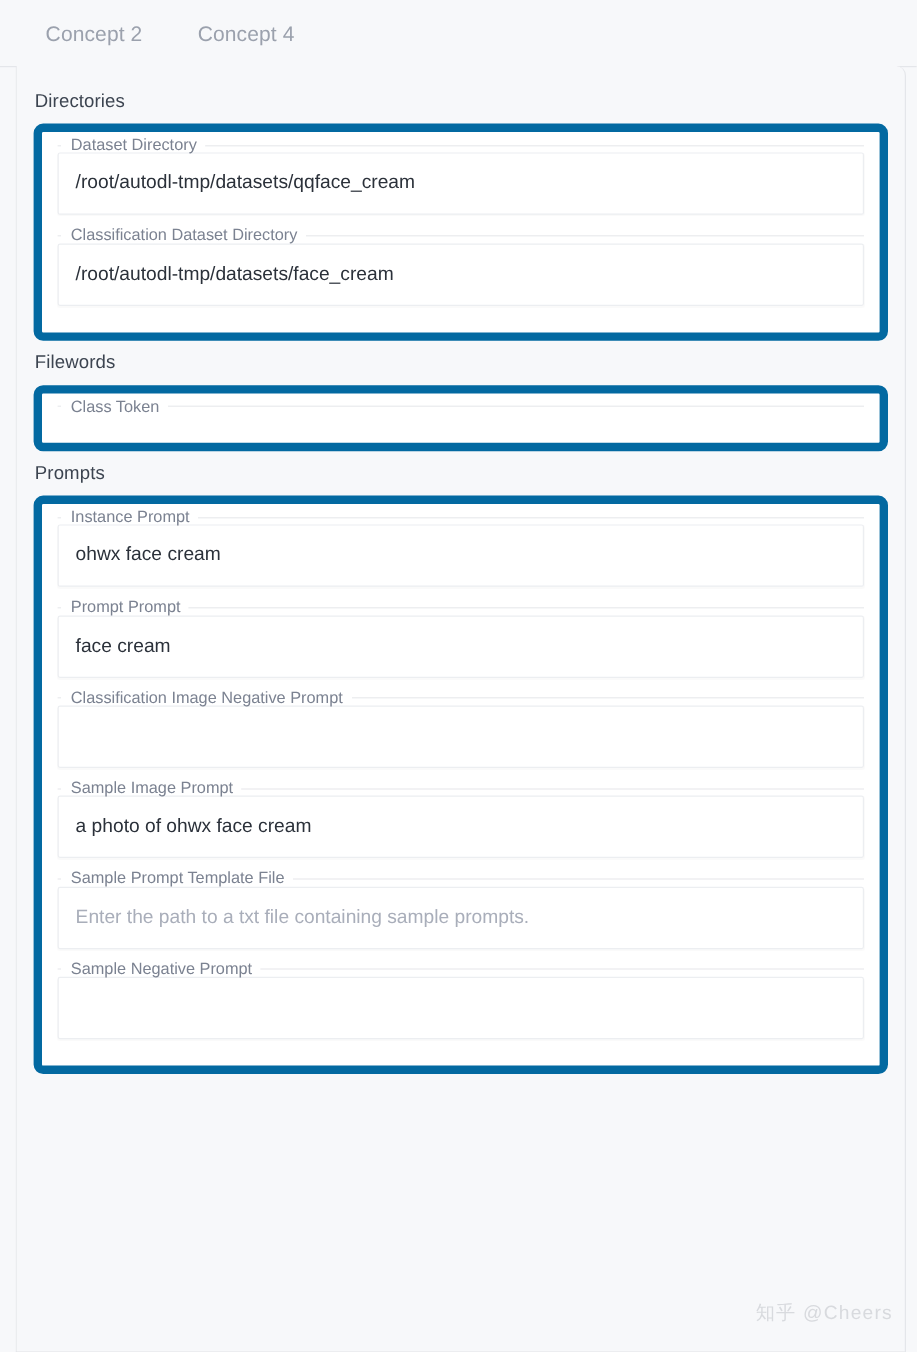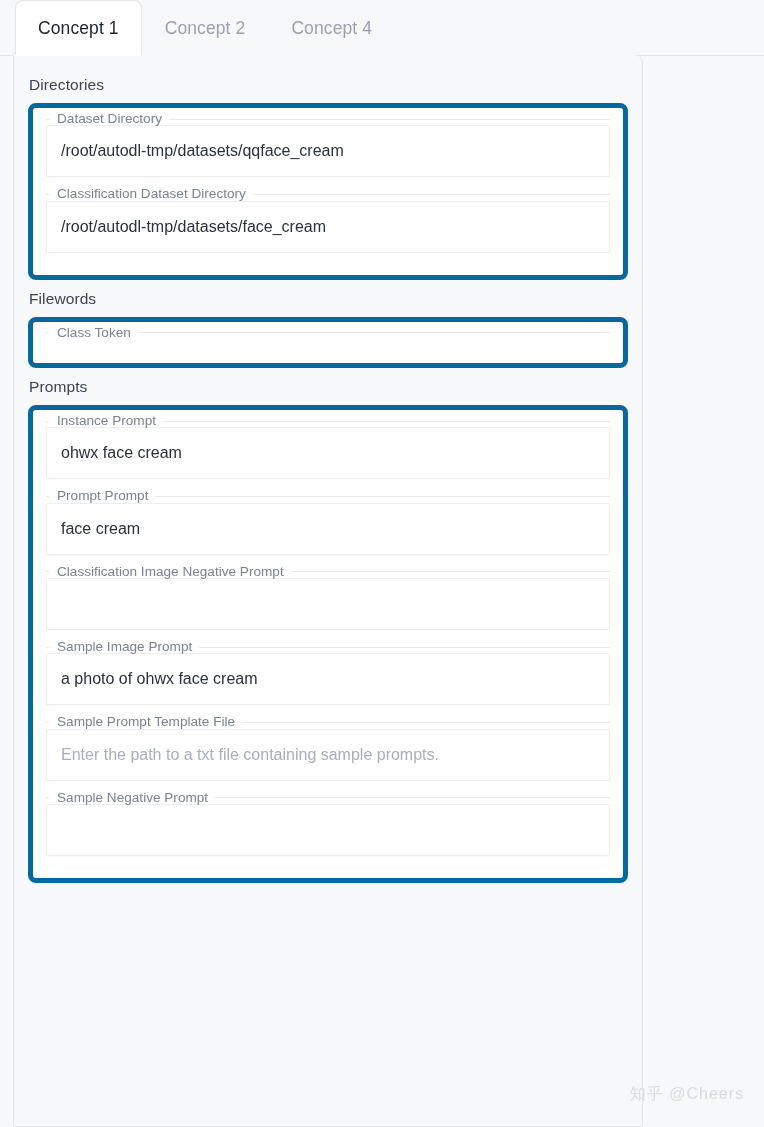--- a/index.html
+++ b/index.html
@@ -61,41 +61,41 @@
     left: 0; right: 0; bottom: -1px;
     height: 2px;
     background: #ffffff;
   }
 
   
   .tabpanel {
     position: absolute;
     left: 13px;
     top: 55px;
-    width: 630px;
+    width: 742px;
     height: 1072px;
     background: #f7f8fa;
     border: 1px solid #e4e6ea;
     border-top: none;
     border-radius: 0 8px 0 0;
     padding: 14px 14px 0 14px;
     overflow: hidden;
   }
 
   
   .section-title {
     font-size: 15.5px;
     color: #3c4450;
     margin: 7px 0 9px 1px;
     letter-spacing: 0.1px;
   }
 
   .card {
     background: #ffffff;
-    border: 5px solid #0369a1;
+    border: 7px solid #0369a1;
     border-radius: 8px;
     padding: 3px 13px 13px 13px;
     margin-bottom: 10px;
   }
 
   
   fieldset.field {
     margin: 0;
     padding: 0 0 9px 0;
     border: none;
@@ -139,21 +139,20 @@
     pointer-events: none;
     white-space: nowrap;
   }
 </style>
 </head>
 <body>
 
 <div id="root">
 
   <div class="tabbar" id="tabbar">
-      <div class="tab active">Concept 1</div>
       <div class="tab">Concept 2</div>
       <div class="tab">Concept 4</div>
     </div>
 
   <div class="tabpanel" id="tabpanel">
       <div class="section-title">Directories</div>
       <div class="card">
         <fieldset class="field">
           <legend>Dataset Directory</legend>
           <div class="field-body">/root/autodl-tmp/datasets/qqface_cream</div>

